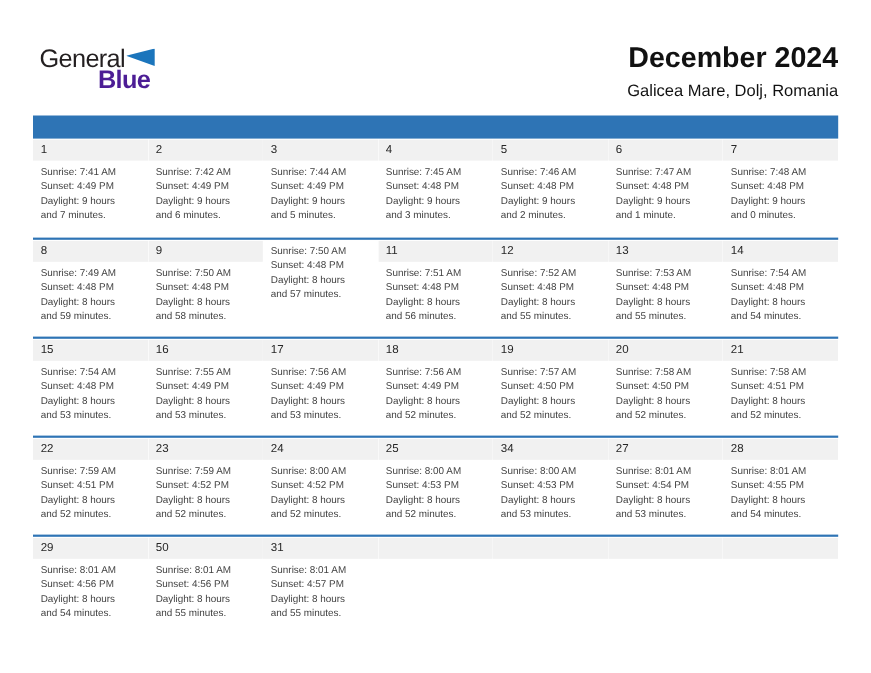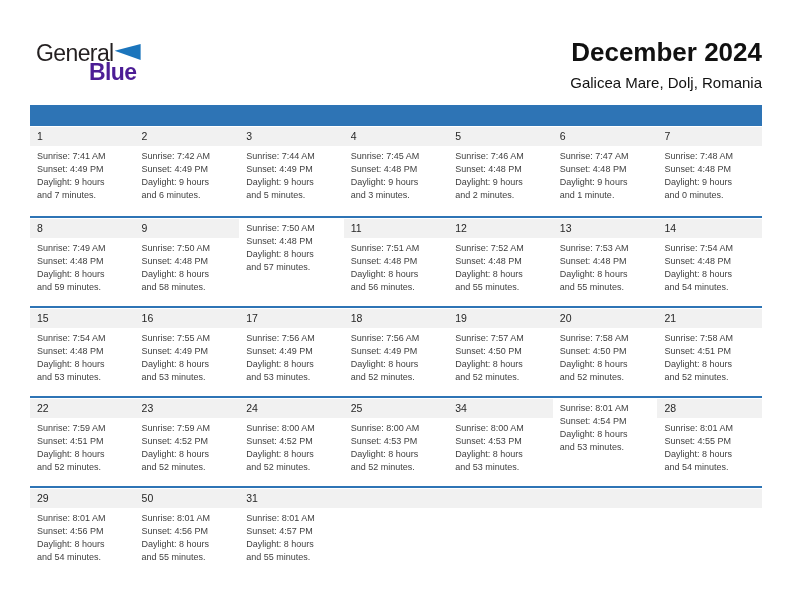--- a/index.html
+++ b/index.html
@@ -321,20 +321,21 @@
           <div class="day-cell">
             <div class="num-band">34</div>
             <div class="details">
               <div>Sunrise: 8:00 AM</div>
               <div>Sunset: 4:53 PM</div>
               <div>Daylight: 8 hours</div>
               <div>and 53 minutes.</div>
             </div>
           </div>
           <div class="day-cell">
+            <div class="num-band">27</div>
             <div class="details">
               <div>Sunrise: 8:01 AM</div>
               <div>Sunset: 4:54 PM</div>
               <div>Daylight: 8 hours</div>
               <div>and 53 minutes.</div>
             </div>
           </div>
           <div class="day-cell">
             <div class="num-band">28</div>
             <div class="details">

